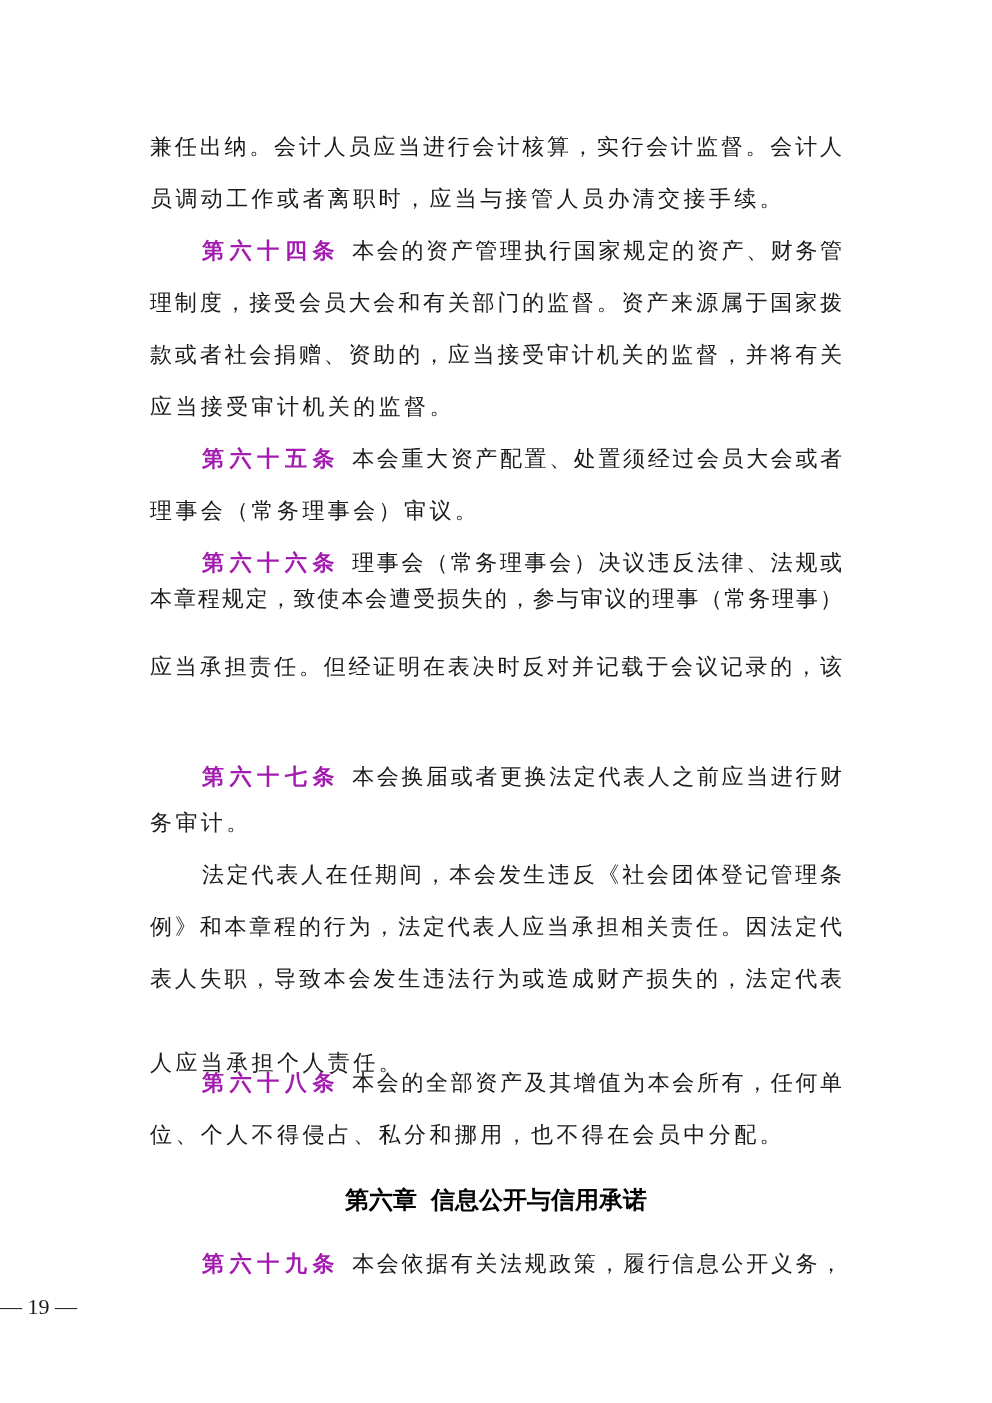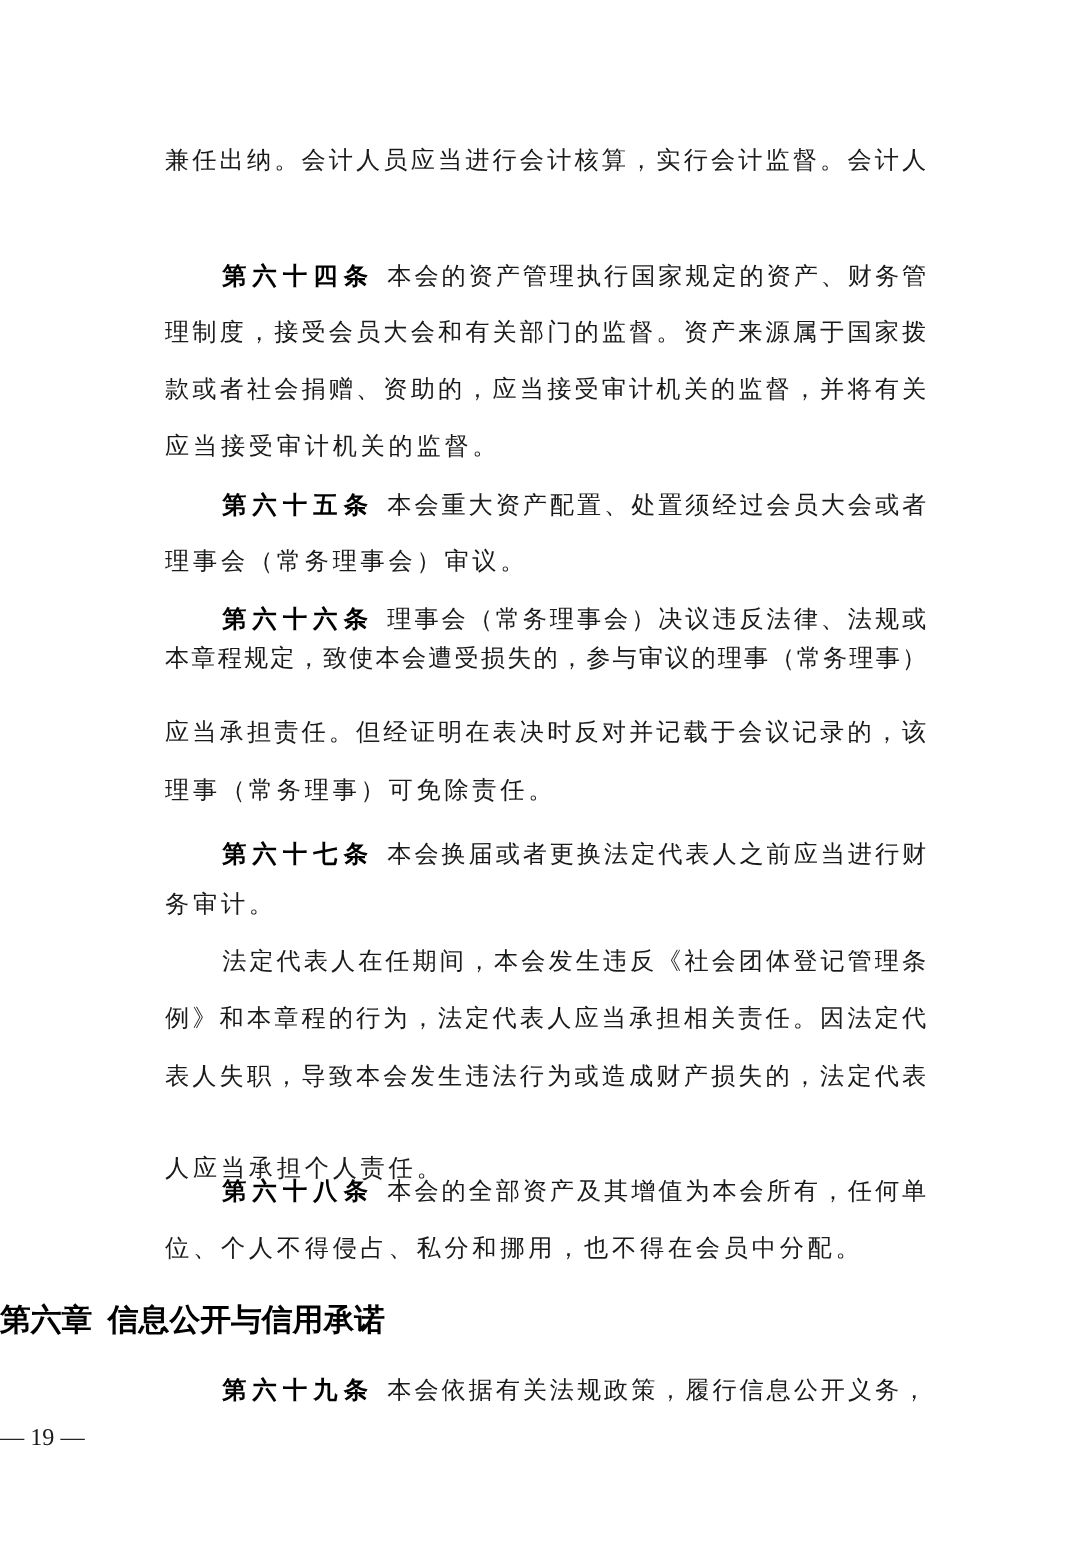--- a/index.html
+++ b/index.html
@@ -36,37 +36,37 @@
   }
   .line.last {
     text-align-last: left;
     letter-spacing: 3.4px;
   }
   .line.indent {
     left: 202px;
     width: 640px;
   }
   .art-label {
-    font-family: Liberation Serif, serif;
+    font-family: Liberation Mono, monospace;
     font-weight: bold;
-    color: #000000;
+    color: #a21caf;
     letter-spacing: 3px;
     margin-right: 12px;
   }
   .chapter-title {
     position: absolute;
     left: 0;
     width: 992px;
     top: 1180px;
     height: 40px;
     line-height: 40px;
-    text-align: left;
+    text-align: center;
     font-family: "DejaVu Sans", "Liberation Sans", sans-serif;
     font-weight: bold;
-    font-size: 28px;
+    font-size: 24px;
     color: #000000;
   }
   .chapter-title .sep { display: inline-block; width: 14px; }
   .page-number {
     position: absolute;
     left: 0;
     width: 992px;
     top: 1292px;
     height: 30px;
     line-height: 30px;
@@ -74,39 +74,39 @@
     font-size: 22px;
     color: #1a1a1a;
   }
 </style>
 </head>
 <body>
 
 <div class="page">
 
   <div class="line" style="top:127px;">兼任出纳。会计人员应当进行会计核算，实行会计监督。会计人</div>
+  <div class="line last" style="top:179px;">员调动工作或者离职时，应当与接管人员办清交接手续。</div>
 
   <div class="line indent" style="top:231px;">
     <span class="art-label">第六十四条</span><span>本会的资产管理执行国家规定的资产、财务管</span>
   </div>
   <div class="line" style="top:283px;">理制度，接受会员大会和有关部门的监督。资产来源属于国家拨</div>
   <div class="line" style="top:335px;">款或者社会捐赠、资助的，应当接受审计机关的监督，并将有关</div>
   <div class="line last" style="top:387px;">应当接受审计机关的监督。</div>
 
   <div class="line indent" style="top:439px;">
     <span class="art-label">第六十五条</span><span>本会重大资产配置、处置须经过会员大会或者</span>
   </div>
   <div class="line last" style="top:491px;">理事会（常务理事会）审议。</div>
 
   <div class="line indent" style="top:543px;">
     <span class="art-label">第六十六条</span><span>理事会（常务理事会）决议违反法律、法规或</span>
   </div>
   <div class="line" style="top:579px;">本章程规定，致使本会遭受损失的，参与审议的理事（常务理事）</div>
   <div class="line" style="top:647px;">应当承担责任。但经证明在表决时反对并记载于会议记录的，该</div>
-  <div class="line last" style="top:699px;">理事（常务理事）可免除责任。</div>
 
   <div class="line indent" style="top:757px;">
     <span class="art-label">第六十七条</span><span>本会换届或者更换法定代表人之前应当进行财</span>
   </div>
   <div class="line last" style="top:803px;">务审计。</div>
 
   <div class="line indent" style="top:855px;">法定代表人在任期间，本会发生违反《社会团体登记管理条</div>
   <div class="line" style="top:907px;">例》和本章程的行为，法定代表人应当承担相关责任。因法定代</div>
   <div class="line" style="top:959px;">表人失职，导致本会发生违法行为或造成财产损失的，法定代表</div>
   <div class="line last" style="top:1011px;margin-top:32px;">人应当承担个人责任。</div>

